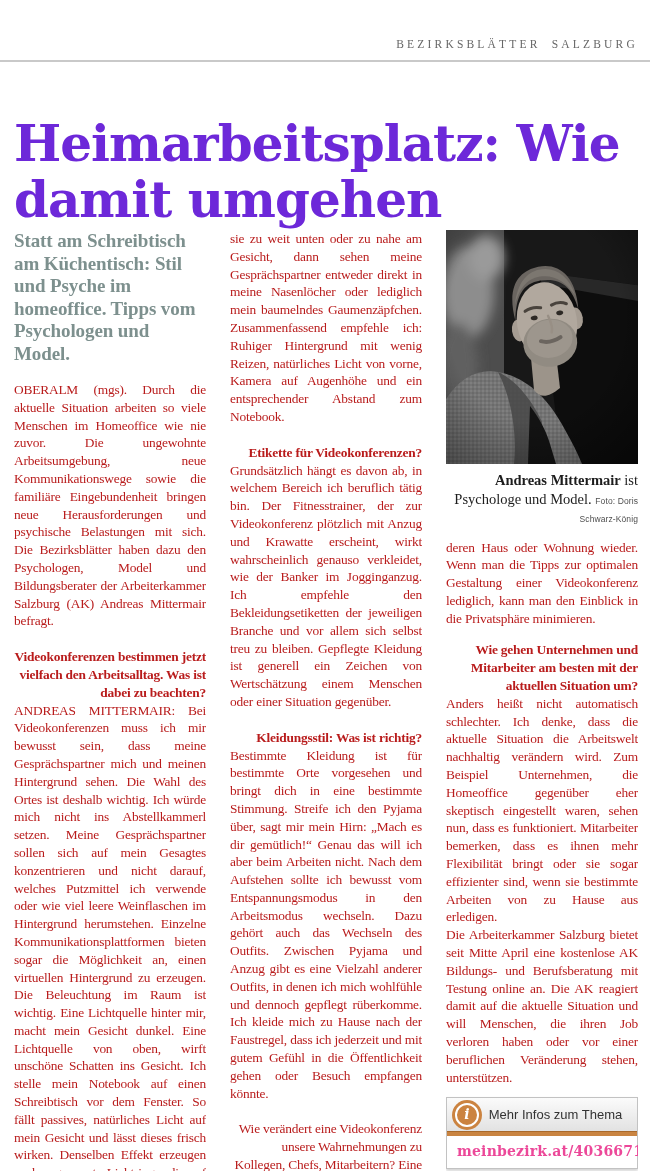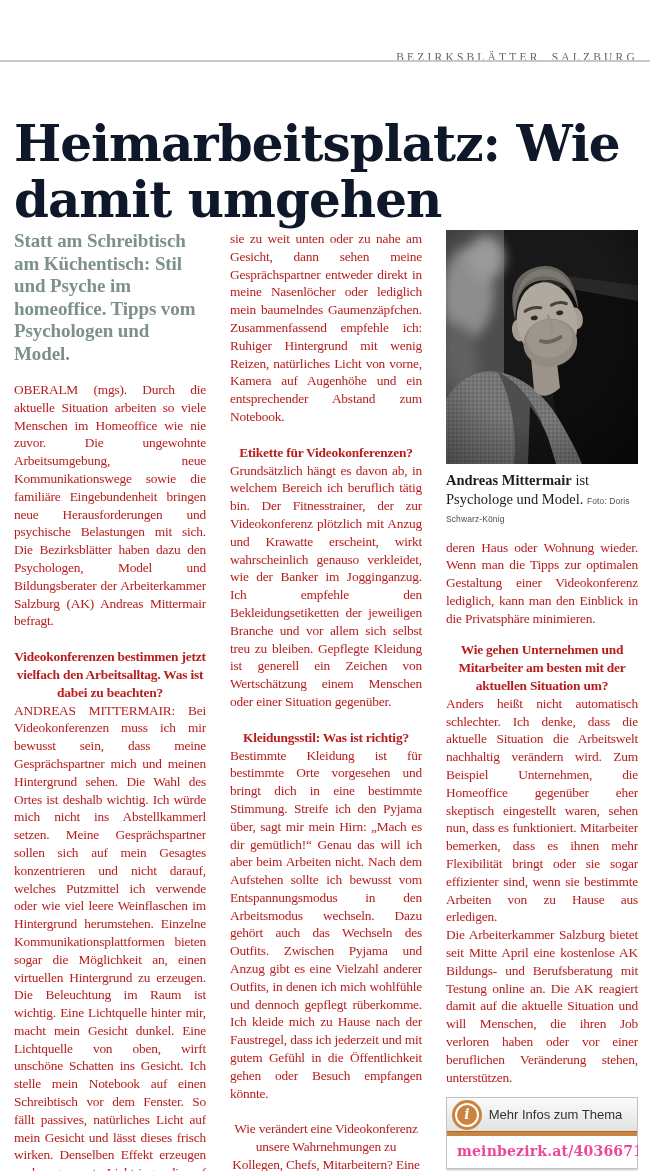--- a/index.html
+++ b/index.html
@@ -2,58 +2,58 @@
 <html lang="de"><head>
 <meta charset="utf-8">
 <style>
   html,body{margin:0;padding:0;}
   body{
     width:650px;height:1175px;position:relative;background:#ffffff;
     font-family:"Liberation Serif",serif;color:#1d1d1d;overflow:hidden;
   }
   
   .masthead{
-    position:absolute;top:51px;right:12px;
+    position:absolute;top:38px;right:12px;
     font:11.5px "Liberation Serif",serif;color:#666;
     letter-spacing:3.2px;word-spacing:5px;
   }
   .rule{position:absolute;top:60px;left:0;width:650px;height:2px;background:#c9c9c9;}
   
   .headline{
     position:absolute;left:14px;top:82px;width:624px;
-    font:700 50px/56px "DejaVu Serif",serif;color:#0f172a;letter-spacing:-1px;
+    font:700 50px/56px "DejaVu Serif",serif;color:#6d28d9;letter-spacing:-1px;
   }
   
   .cols{
     position:absolute;left:14px;top:230px;width:624px;height:941px;
     display:flex;gap:24px;
   }
   .col{width:197px;overflow:hidden;height:100%;}
   .col3{position:relative;}
   p{margin:0;}
   .lead{
     font:700 19px/22.5px "Liberation Serif",serif;color:#7d908e;
     text-align:left;margin:0 0 16px 0;letter-spacing:-0.1px;
   }
   .body{
     font:13.4px/17.8px "Liberation Serif",serif;color:#b91c1c;
     text-align:justify;letter-spacing:-0.2px;
     hyphens:auto;-webkit-hyphens:auto;
   }
   .q{
-    font-weight:700;margin-top:18px;text-align:center;
+    font-weight:700;margin-top:18px;text-align:right;
   }
   .col3 .q{margin-top:14px;}
   .speaker{font-weight:400;}
   
   figure.photo{margin:0;width:197px;}
   figure.photo svg{display:block;width:197px;height:234px;}
   .caption{
     margin:7px 0 12px 0;
-    font:14.5px/18.5px "Liberation Serif",serif;color:#1d1d1d;text-align:left;
+    font:14.5px/18.5px "Liberation Serif",serif;color:#1d1d1d;text-align:right;
   }
   .caption .cap-bold{font-weight:700;}
   .caption .credit{
     font:8.5px "Liberation Sans",sans-serif;color:#4f4f4f;letter-spacing:0.1px;
   }
   
   .infobox{
     position:absolute;left:0;right:0;bottom:2px;background:#fff;
     border:1px solid #c2c2c2;box-shadow:0 2px 3px rgba(0,0,0,0.18);
   }

